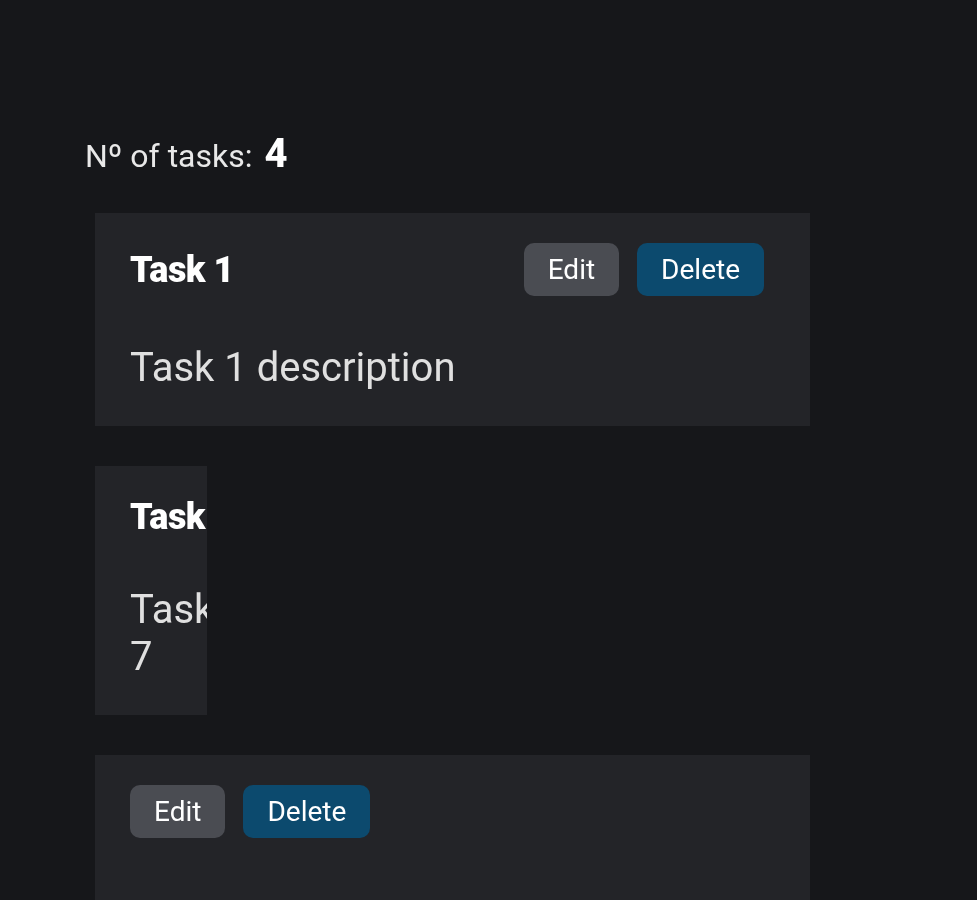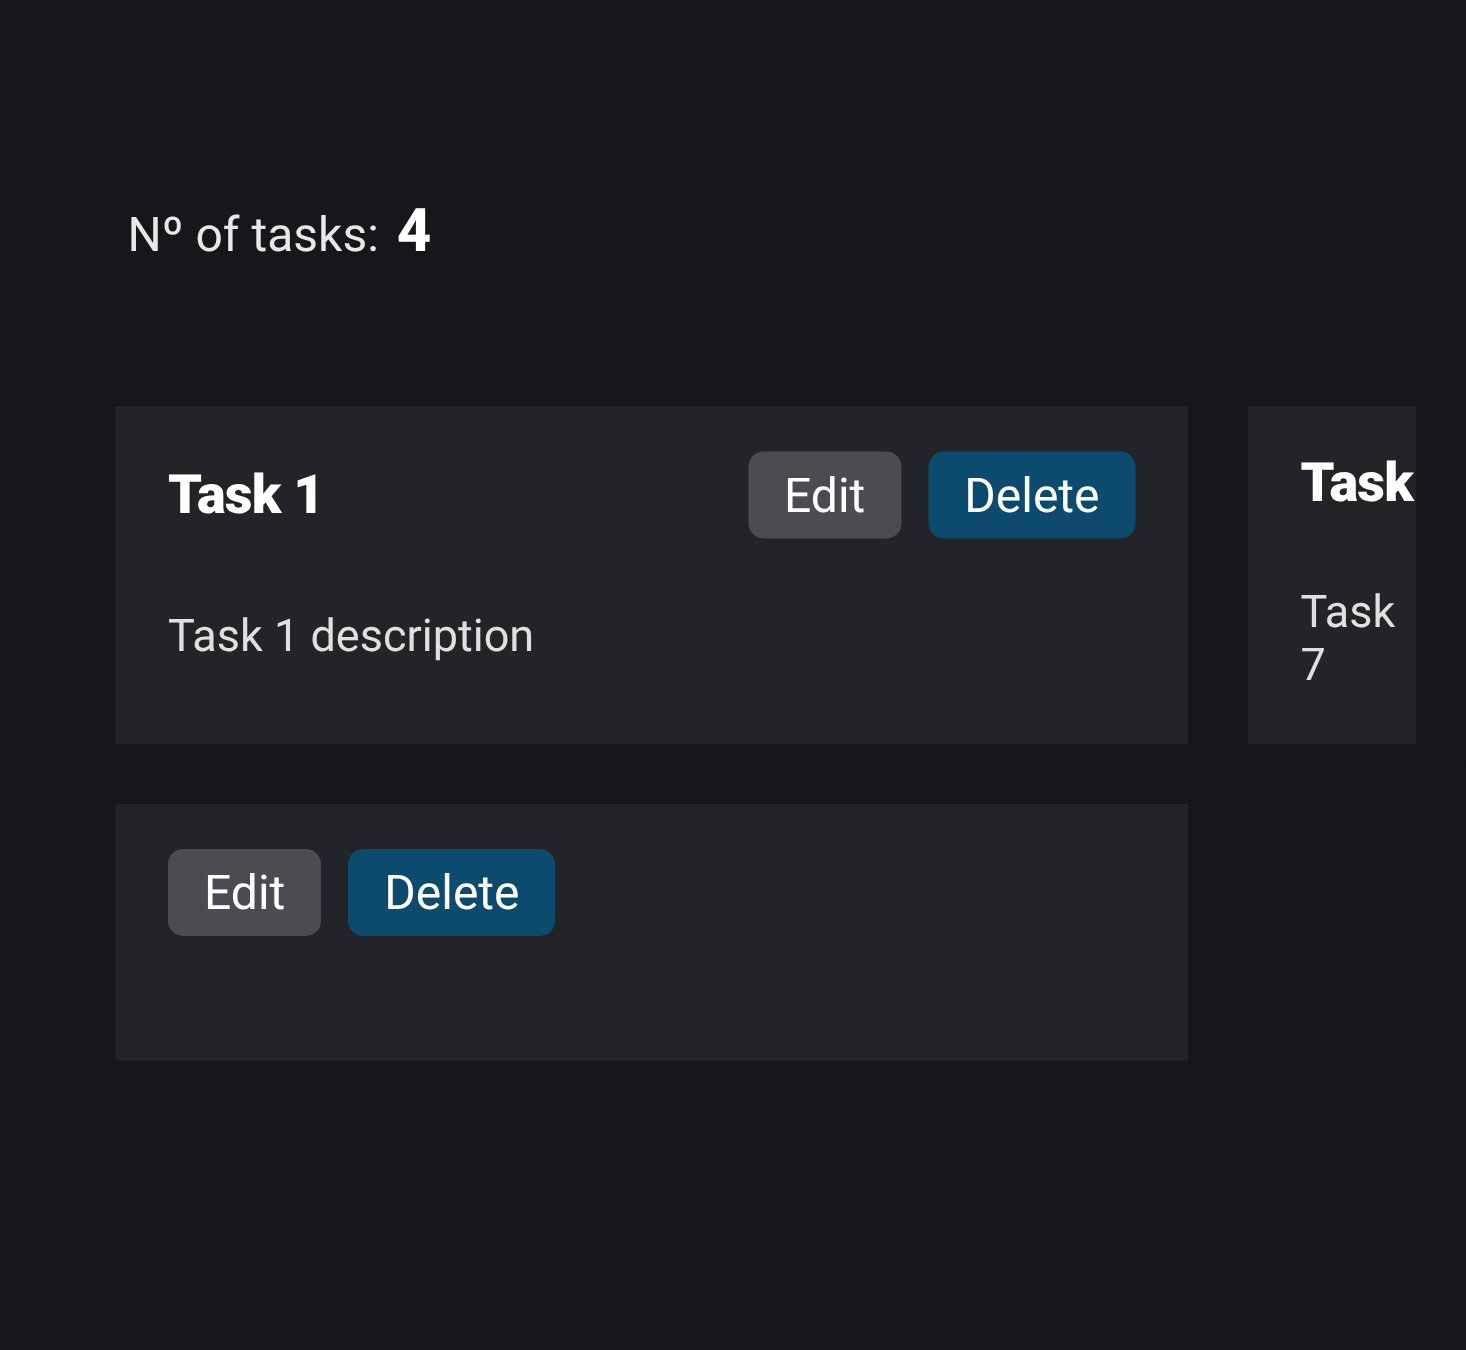--- a/index.html
+++ b/index.html
@@ -13,40 +13,41 @@
       color: #ffffff;
       width: 977px;
       height: 900px;
       overflow: hidden;
       padding: 130px 0 0 85px;
     }
     .task-count {
       font-size: 32px;
       font-weight: 400;
       color: #e8e8e8;
-      margin-bottom: 94px;
+      margin-bottom: 36px;
     }
     .task-count-number {
       font-size: 40px;
       font-weight: 800;
       color: #ffffff;
       margin-left: 4px;
     }
     .task-grid {
       display: flex;
       flex-wrap: wrap;
       gap: 40px;
       margin-left: -8px;
     }
     .task-card {
       background-color: #232428;
       border-radius: 0;
-      padding: 30px 35px 35px 35px;
+      padding: 30px 46px 35px 35px;
       width: 715px;
       flex-shrink: 0;
+      margin-left: 18px;
     }
     .task-card.partial {
       width: 112px;
       overflow: hidden;
     }
     .task-card-header {
       display: flex;
       justify-content: space-between;
       align-items: center;
       margin-bottom: 48px;
@@ -58,34 +59,34 @@
       letter-spacing: -0.5px;
     }
     .task-actions {
       display: flex;
       gap: 18px;
     }
     .btn {
       border: none;
       border-radius: 10px;
       padding: 10px 24px;
-      font-size: 32px;
+      font-size: 28px;
       font-weight: 400;
       cursor: pointer;
       color: #ffffff;
       font-family: inherit;
     }
     .btn-edit {
       background-color: #4a4c52;
     }
     .btn-delete {
       background-color: #0c4a6e;
     }
     .task-description {
-      font-size: 30px;
+      font-size: 40px;
       font-weight: 400;
       color: #e0e0e0;
     }
   </style>
 </head>
 <body>
 
 <div class="task-count">
   <span>Nº of tasks:</span>
   <span class="task-count-number">4</span>

